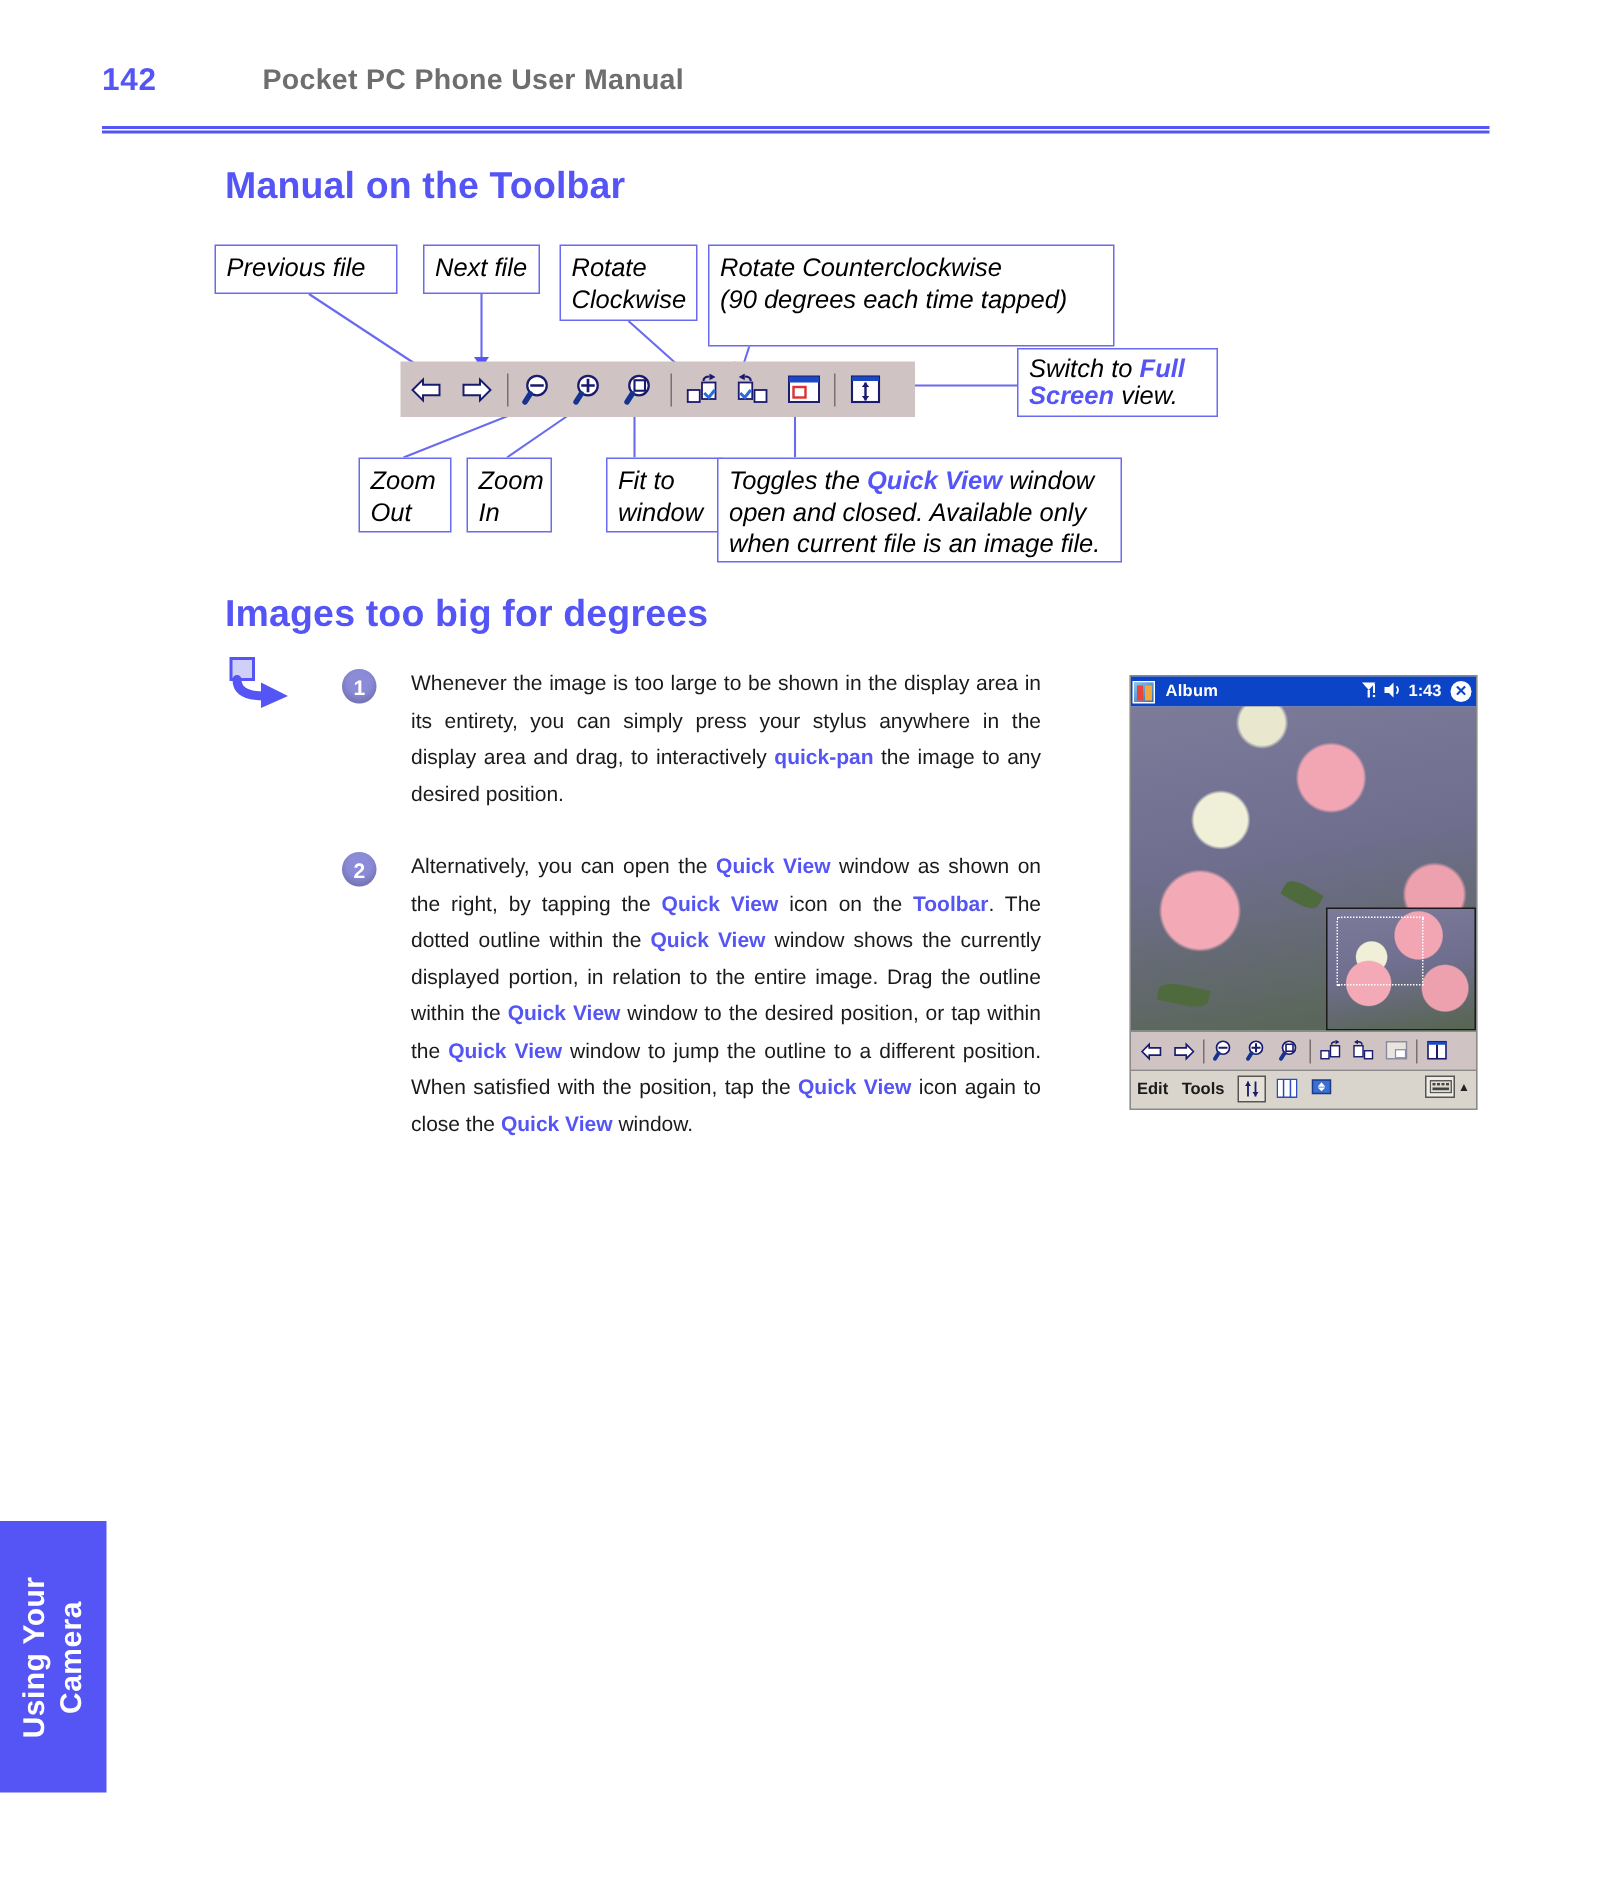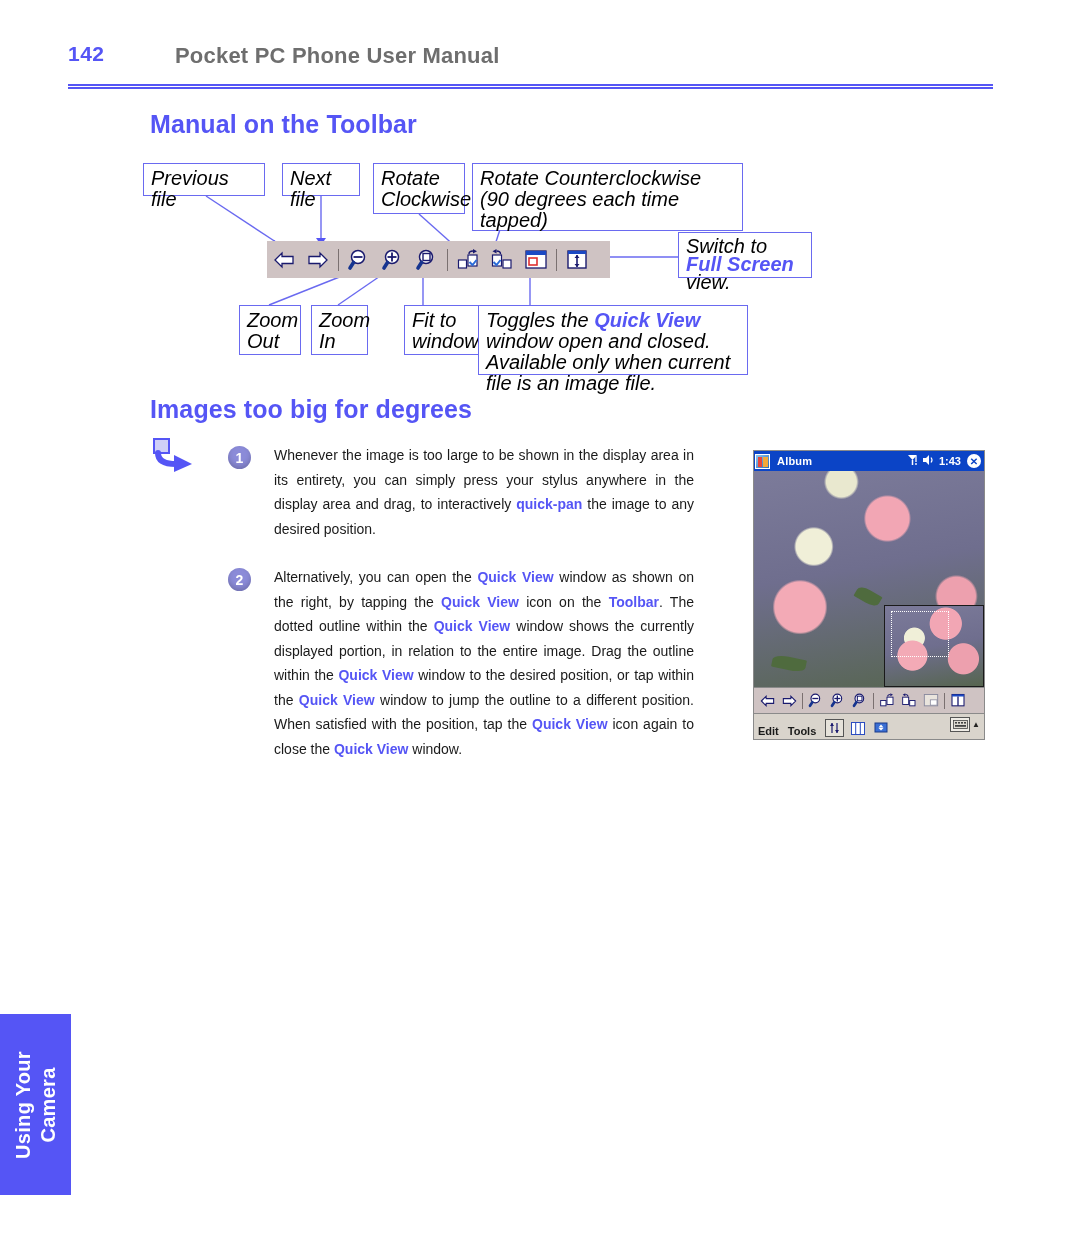--- a/index.html
+++ b/index.html
@@ -14,21 +14,21 @@
 
   
   #page-header { position:absolute; left:0; top:42px; width:1080px; height:40px; }
   #page-number {
     position:absolute; left:68px; top:0;
     font-size:21px; font-weight:bold; color:#5555f5;
     letter-spacing:0.5px;
   }
   #manual-title {
     position:absolute; left:175px; top:1px;
-    font-size:22px; font-weight:bold; color:#6e6e6e;
+    font-size:19px; font-weight:bold; color:#6e6e6e;
     letter-spacing:0.2px;
   }
   #header-rule {
     position:absolute; left:68px; top:84px; width:925px; height:5px;
     border-top:2px solid #5555f5; border-bottom:2px solid #5555f5;
     background:#ffffff;
   }
 
   
   .section-heading {
@@ -38,21 +38,21 @@
   }
   #heading-icons { left:150px; top:110px; }
   #heading-images { left:150px; top:395px; }
 
   
   .callout {
     position:absolute;
     border:1.6px solid #6a6af0;
     background:#ffffff;
     font-style:italic;
-    font-size:20px;
+    font-size:17px;
     color:#000000;
     line-height:21px;
     padding:4px 7px 5px 7px;
     white-space:pre-line;
     z-index:6;
   }
   .callout b { color:#5555f5; font-style:italic; font-weight:bold; }
 
   #cal-prev   { left:143px; top:163px; width:122px; height:33px; }
   #cal-next   { left:282px; top:163px; width:78px;  height:33px; }
@@ -188,21 +188,21 @@
   #pda-toolbar {
     height:26px; background:#cfc3c3;
     display:flex; align-items:center; padding:0 2px;
     border-top:1px solid #8a8a8a;
   }
   #pda-toolbar .tb-icon { width:20px; height:20px; display:flex; align-items:center; justify-content:center; margin:0 1px;}
   #pda-toolbar .tb-sep { width:1px; height:16px; background:#7a7070; margin:0 2px; }
 
   #pda-menubar {
     height:24px; background:#d9d4cc;
-    display:flex; align-items:flex-end; padding:0 4px;
+    display:flex; align-items:center; padding:0 4px;
     border-top:1px solid #8a8a8a;
     position:relative;
   }
   #pda-menubar .mi { font-size:11px; font-weight:bold; color:#1a1a1a; margin-right:9px; }
   #pda-menubar .mbtn {
     width:19px; height:18px; border:1px solid #555;
     background:#e6e2da; margin-right:4px;
     display:flex; align-items:center; justify-content:center;
   }
   #pda-menubar .mbtn.flat { border:none; background:transparent; }

